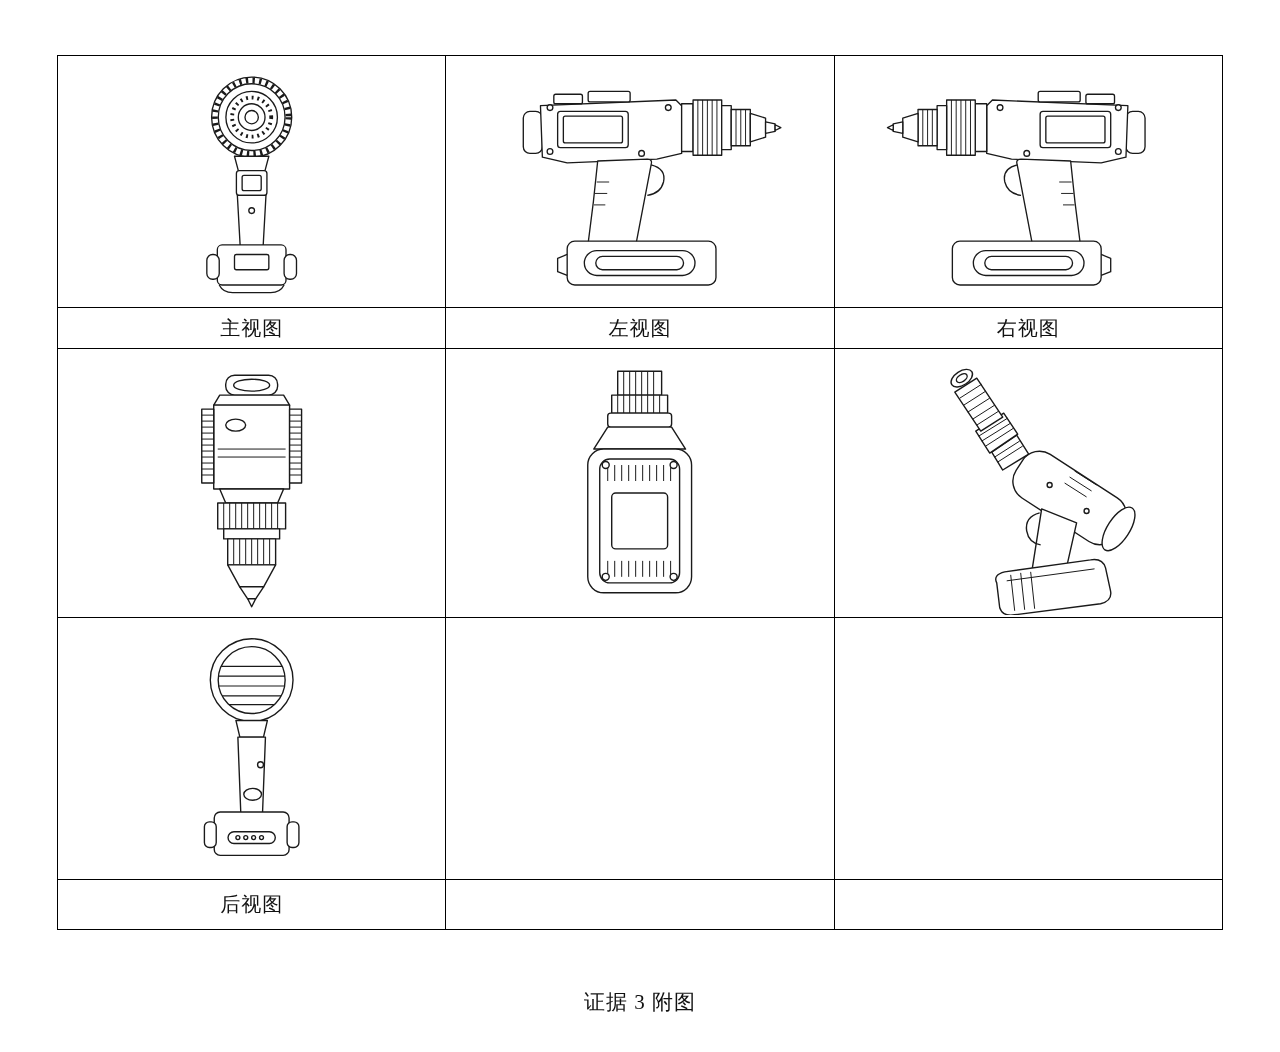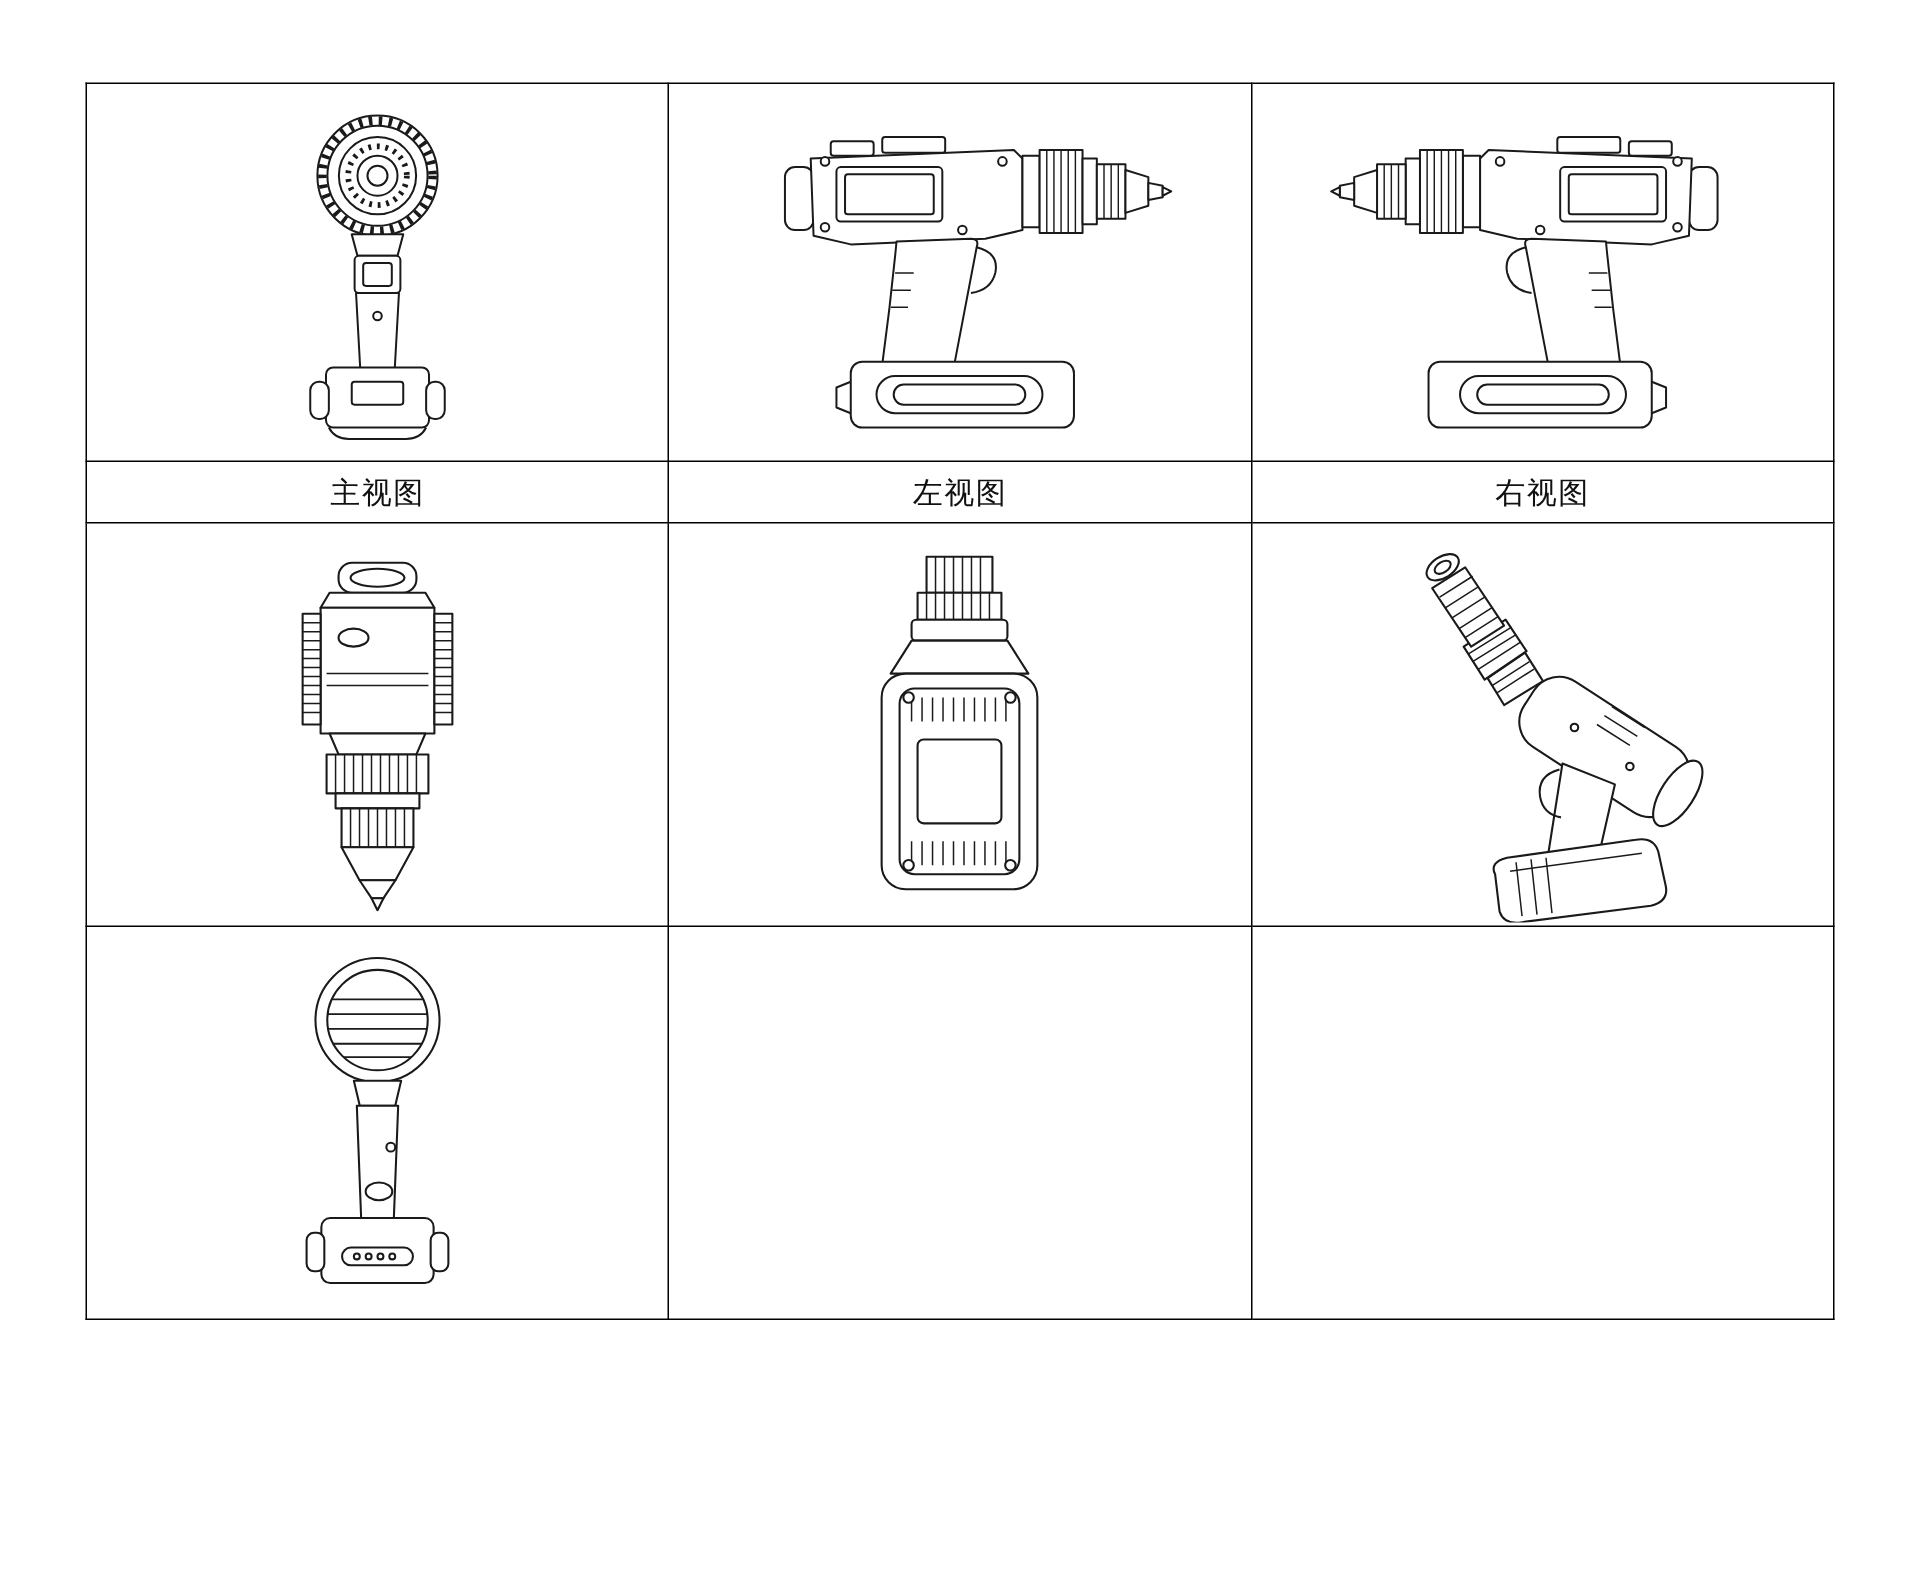--- a/index.html
+++ b/index.html
@@ -222,17 +222,23 @@
       <tr class="row-draw-c">
         <td>
           <svg class="drawing draw-c" viewBox="0 0 388 260" preserveAspectRatio="xMidYMid meet">
               <use href="#v-rear"></use>
             </svg>
         </td>
         <td></td>
         <td></td>
       </tr>
 
+      <tr class="row-label-last">
+        <td><span>后视图</span></td>
+        <td></td>
+        <td></td>
+      </tr>
 
     </tbody>
   </table>
 
+  <div class="caption">证据 3 附图</div>
 </div>
 
 </body></html>

